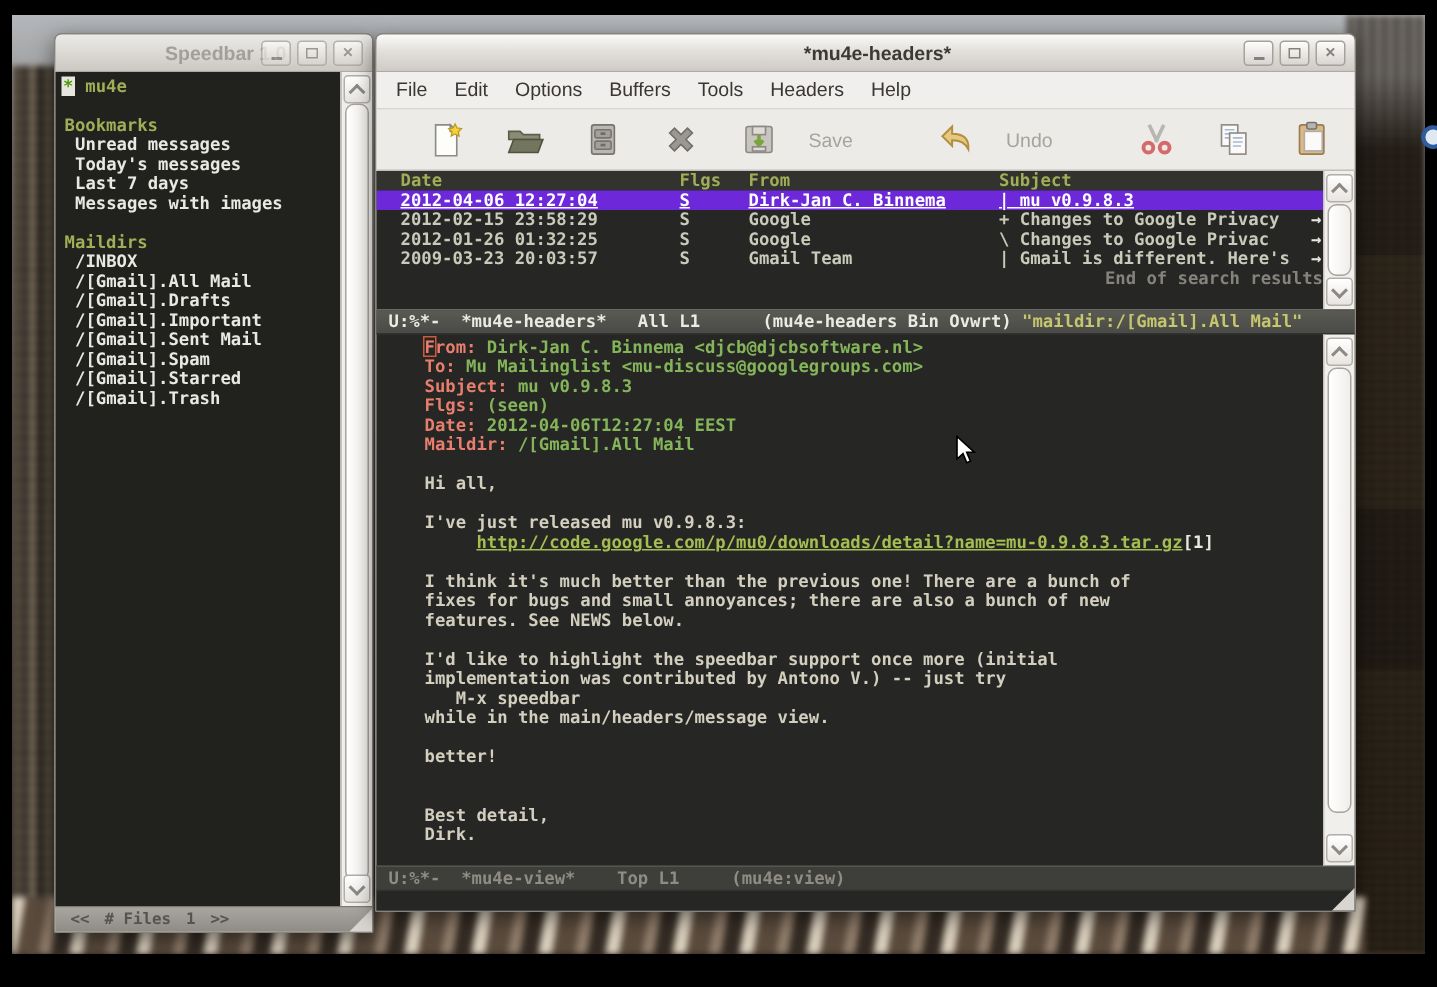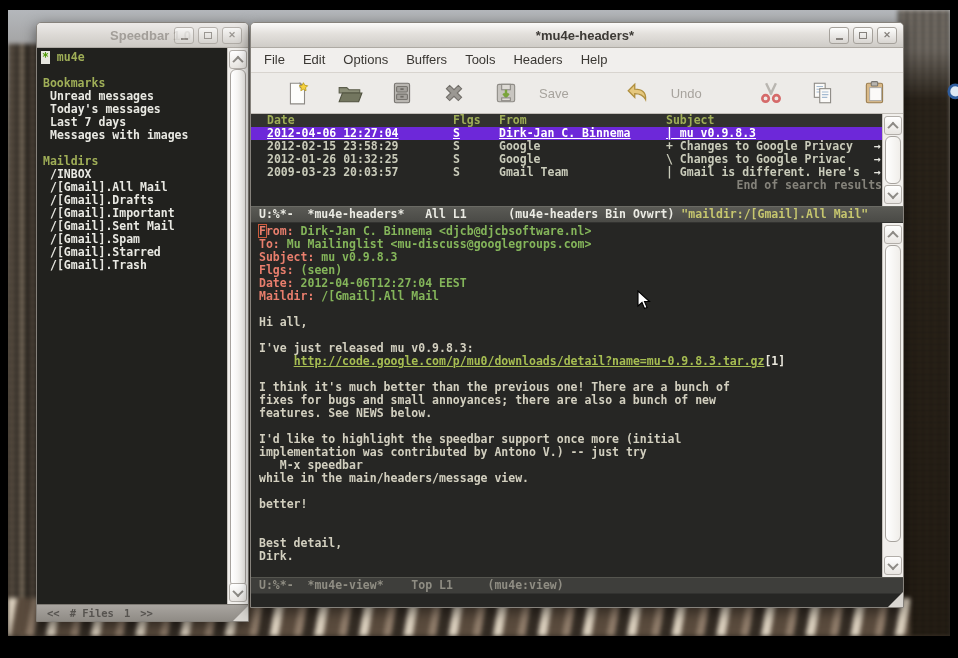--- a/index.html
+++ b/index.html
@@ -97,21 +97,21 @@
   
   .modeline{height:15px;flex:0 0 auto;white-space:pre;padding-left:8px;
             background:linear-gradient(180deg,#5a5a55,#4a4a46);color:#ebebe4;
             border-top:1px solid #6a6a64;border-bottom:1px solid #323230;display:flex;align-items:center;}
   .modeline .mlb{font-weight:bold;}
   .modeline .mls{color:#c6c66e;}
   .modeline.inactive{background:#3e3e3b;color:#8f8d83;border-top:1px solid #55554f;}
 
   
   .view-pane{flex:1;display:flex;min-height:0;}
-  .view-text{flex:1;overflow:hidden;padding:2px 0 0 8px;color:#d2cfbf;}
+  .view-text{flex:1;overflow:hidden;padding:2px 0 0 8px;color:#d2cfbf;margin-left:24px;}
   .vline{white-space:pre;height:13px;}
   .lbl{color:#e87e6d;}
   .val{color:#84b55a;}
   .cursor-box{color:#e87e6d;border:1px solid #cc5a3c;margin:-1px;display:inline-block;height:12px;}
   .link{color:#a6bd52;text-decoration:underline;font-weight:bold;}
   .ref{color:#eceadf;font-weight:bold;}
 
   .echo{height:13px;flex:0 0 auto;position:relative;background:#262624;}
 
   

